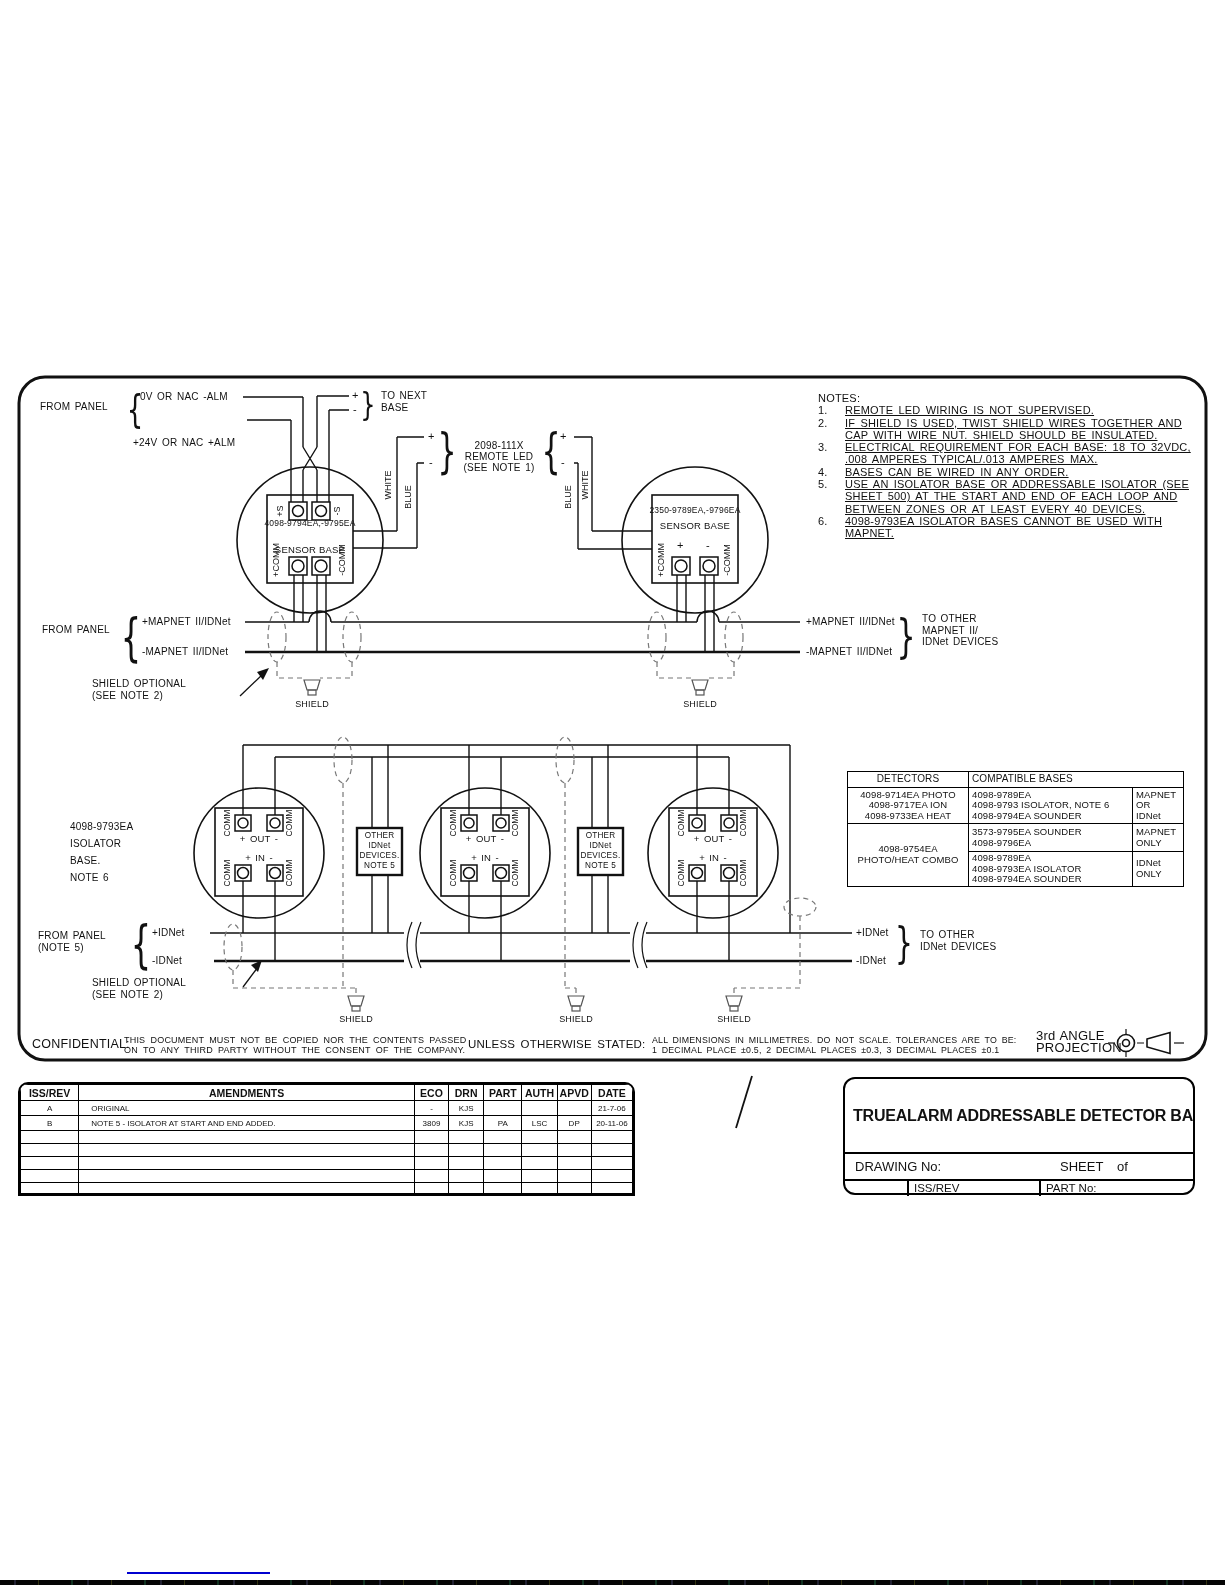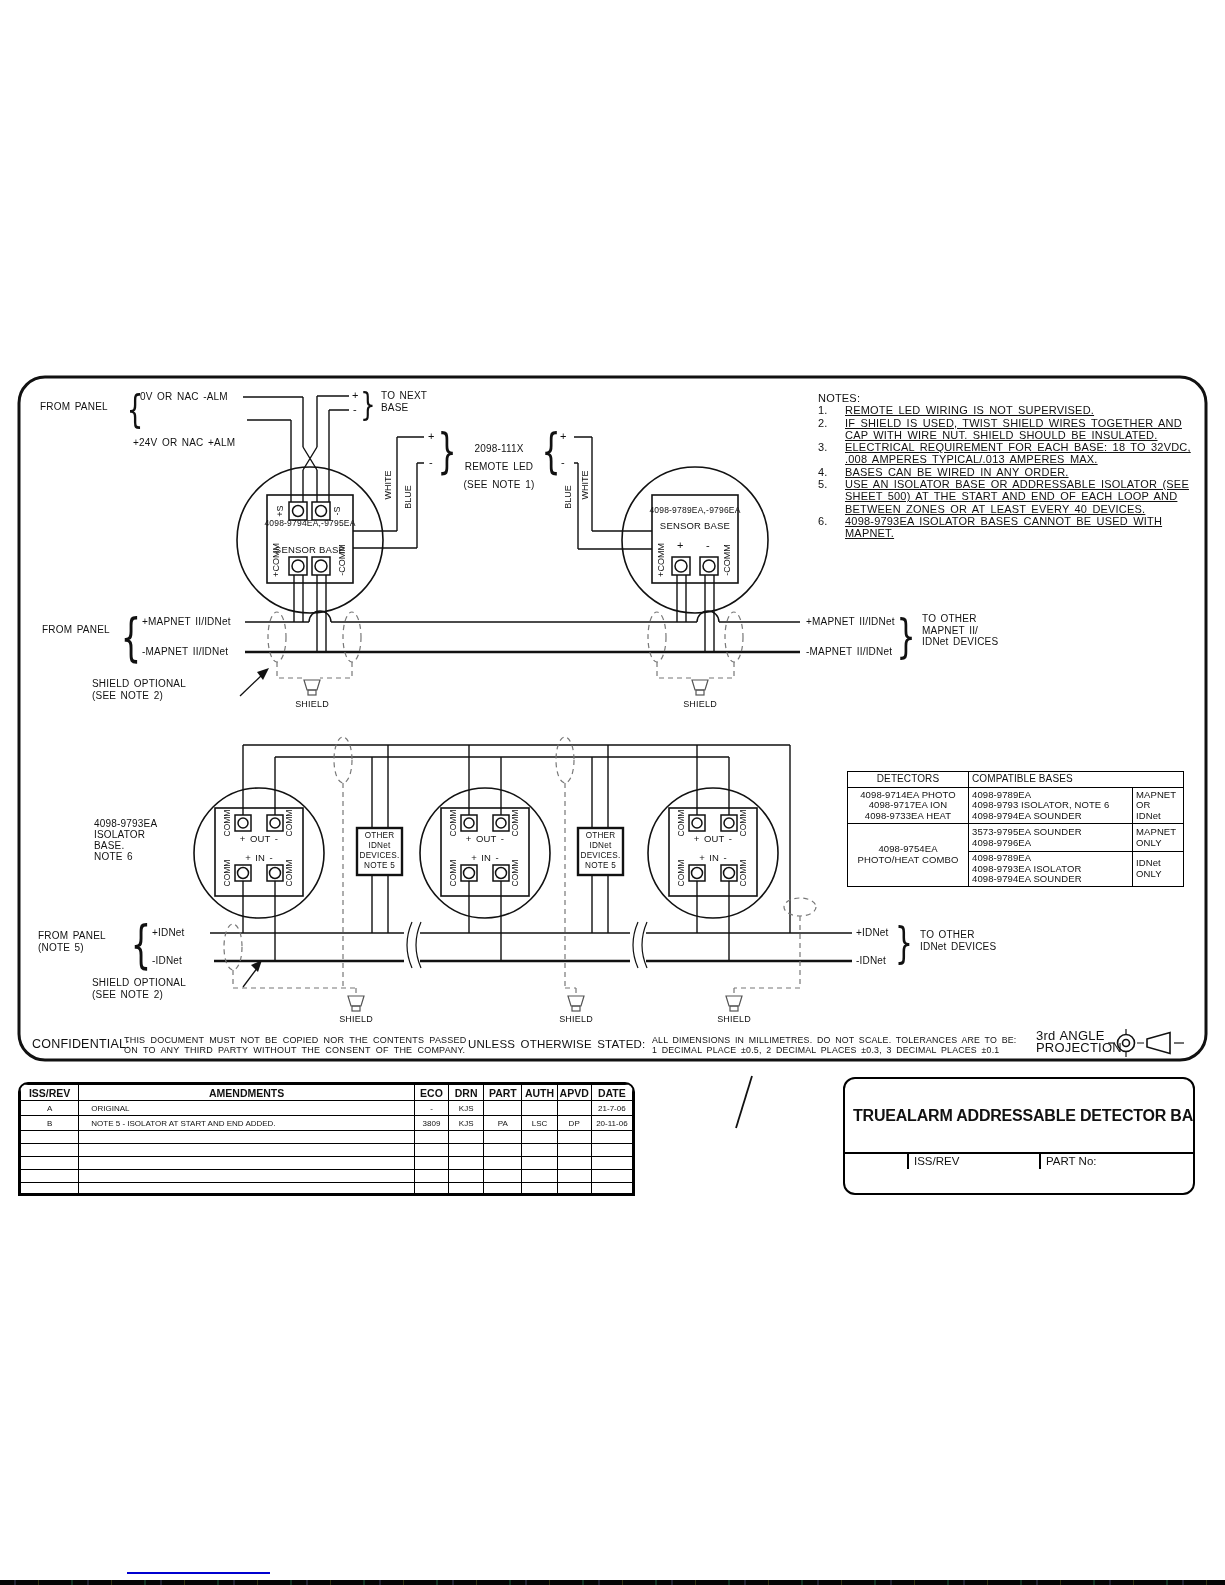--- a/index.html
+++ b/index.html
@@ -189,40 +189,40 @@
   <div class="lbl r" style="left:133px;top:437px;width:107px;">+24V OR NAC +ALM</div>
   <div class="lbl sign" style="left:352px;top:390px;">+</div>
   <div class="lbl sign" style="left:353px;top:404px;">-</div>
   <div class="brace" style="left:368px;top:404px;font-size:24px;transform:translate(-50%,-50%) scaleY(1.35);">}</div>
   <div class="lbl" style="left:381px;top:390px;">TO NEXT
 BASE</div>
 
   <div class="lbl sign" style="left:428px;top:431px;">+</div>
   <div class="lbl sign" style="left:429px;top:457px;">-</div>
   <div class="brace" style="left:447px;top:451px;font-size:30px;transform:translate(-50%,-50%) scaleY(1.6);">}</div>
-  <div class="lbl c" style="left:452px;top:440px;width:94px;line-height:18px;">2098-111X
+  <div class="lbl c" style="left:452px;top:440px;width:94px;line-height:11px;">2098-111X
 REMOTE LED
 (SEE NOTE 1)</div>
   <div class="brace" style="left:551px;top:451px;font-size:30px;transform:translate(-50%,-50%) scaleY(1.6);">{</div>
   <div class="lbl sign" style="left:560px;top:431px;">+</div>
   <div class="lbl sign" style="left:561px;top:457px;">-</div>
 
   <div class="lbl v" style="left:389px;top:485px;">WHITE</div>
   <div class="lbl v" style="left:409px;top:497px;">BLUE</div>
   <div class="lbl v" style="left:569px;top:497px;">BLUE</div>
   <div class="lbl v" style="left:586px;top:485px;">WHITE</div>
 
   <div class="lbl v" style="left:281px;top:511px;">+S</div>
   <div class="lbl v" style="left:338px;top:511px;">-S</div>
   <div class="lbl c" style="left:262px;top:518px;width:96px;font-size:8.5px;word-spacing:0;">4098-9794EA,-9795EA</div>
   <div class="lbl c" style="left:270px;top:544px;width:80px;font-size:9.5px;word-spacing:0;">SENSOR BASE</div>
   <div class="lbl v" style="left:277px;top:560px;">+COMM</div>
   <div class="lbl v" style="left:343px;top:560px;">-COMM</div>
 
-  <div class="lbl c" style="left:649px;top:505px;width:92px;font-size:8.5px;word-spacing:0;">4098-9789EA,-9796EA</div>
+  <div class="lbl c" style="left:649px;top:505px;width:92px;font-size:8.5px;word-spacing:0;">2350-9789EA,-9796EA</div>
   <div class="lbl c" style="left:655px;top:520px;width:80px;font-size:9.5px;word-spacing:0;">SENSOR BASE</div>
   <div class="lbl sign" style="left:677px;top:540px;">+</div>
   <div class="lbl sign" style="left:706px;top:540px;">-</div>
   <div class="lbl v" style="left:662px;top:560px;">+COMM</div>
   <div class="lbl v" style="left:728px;top:560px;">-COMM</div>
 
   <div class="notes">
     <div>NOTES:</div>
     <div class="note-row">
         <div class="note-n">1.</div>
@@ -263,21 +263,21 @@
   <div class="lbl" style="left:806px;top:646px;">-MAPNET II/IDNet</div>
   <div class="brace" style="left:906px;top:636px;font-size:30px;transform:translate(-50%,-50%) scaleY(1.55);">}</div>
   <div class="lbl" style="left:922px;top:613px;line-height:11.5px;">TO OTHER
 MAPNET II/
 IDNet DEVICES</div>
   <div class="lbl r" style="left:92px;top:678px;width:143px;line-height:12px;">SHIELD OPTIONAL
 (SEE NOTE 2)</div>
   <div class="lbl c" style="left:290px;top:699px;width:44px;font-size:9px;">SHIELD</div>
   <div class="lbl c" style="left:678px;top:699px;width:44px;font-size:9px;">SHIELD</div>
 
-  <div class="lbl r" style="left:94px;top:818px;width:110px;line-height:11px;">4098-9793EA
+  <div class="lbl r" style="left:70px;top:818px;width:110px;line-height:17px;">4098-9793EA
 ISOLATOR
 BASE.
 NOTE 6</div>
 
   <div class="lbl v" style="left:228px;top:823px;font-size:8.5px;">COMM</div>
   <div class="lbl v" style="left:290px;top:823px;font-size:8.5px;">COMM</div>
   <div class="lbl v" style="left:228px;top:873px;font-size:8.5px;">COMM</div>
   <div class="lbl v" style="left:290px;top:873px;font-size:8.5px;">COMM</div>
   <div class="lbl c" style="left:227px;top:833px;width:64px;font-size:9.5px;">+ OUT -</div>
   <div class="lbl c" style="left:227px;top:852px;width:64px;font-size:9.5px;">+ IN -</div>
@@ -462,20 +462,25 @@
             <td></td>
             <td></td>
             <td></td>
           </tr>
     </tbody>
       </table>
   </div>
 
   <div class="tblock">
     <div class="tb-title">TRUEALARM ADDRESSABLE DETECTOR BASES</div>
+    <div class="tb-row2">
+      <span style="left:10px;">DRAWING No:</span>
+      <span style="left:215px;">SHEET</span>
+      <span style="left:272px;">of</span>
+    </div>
     <div class="tb-row3">
       <div class="dv" style="left:62px;"></div>
       <div class="dv" style="left:194px;"></div>
       <span style="left:69px;">ISS/REV</span>
       <span style="left:201px;">PART No:</span>
     </div>
   </div>
 
   <div class="bstrip"></div>
 </div>

